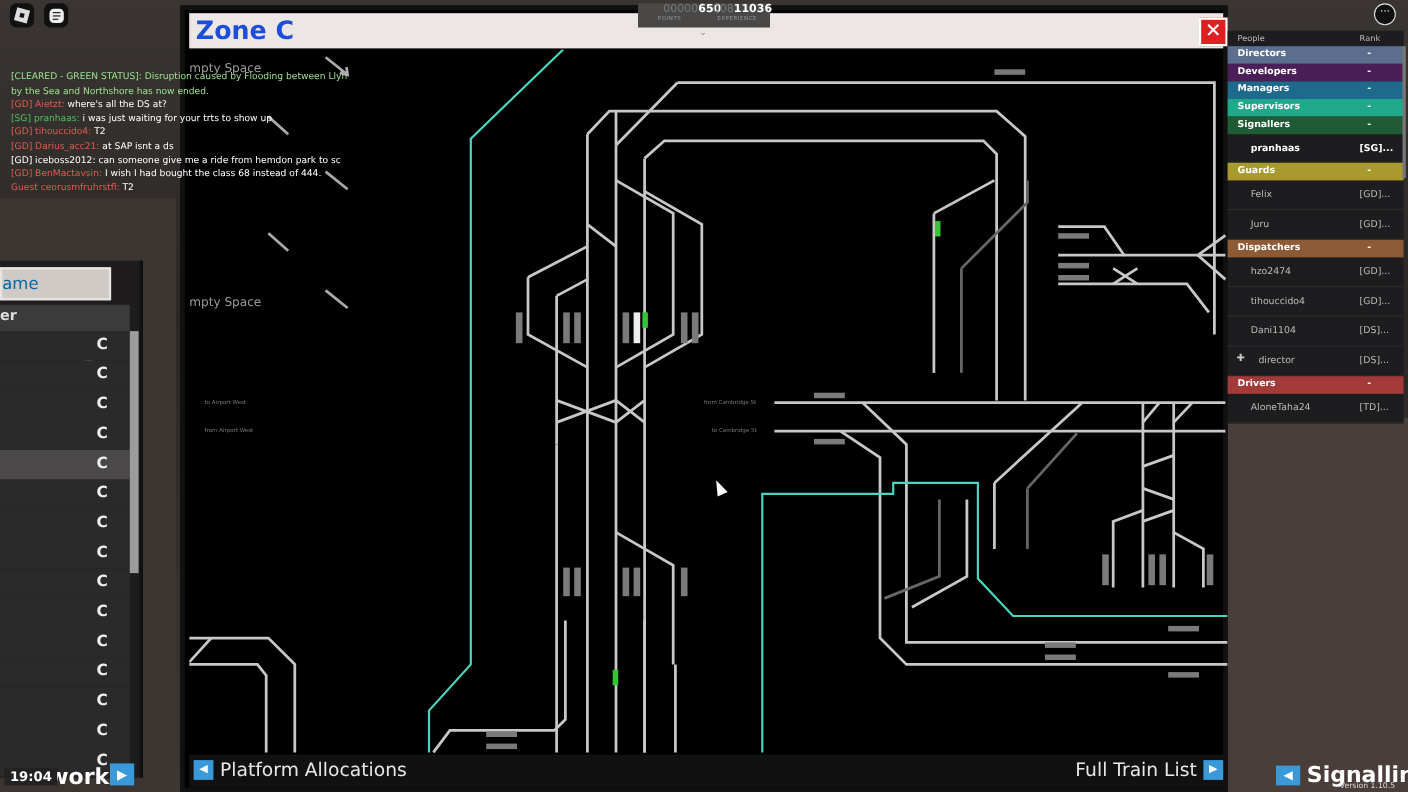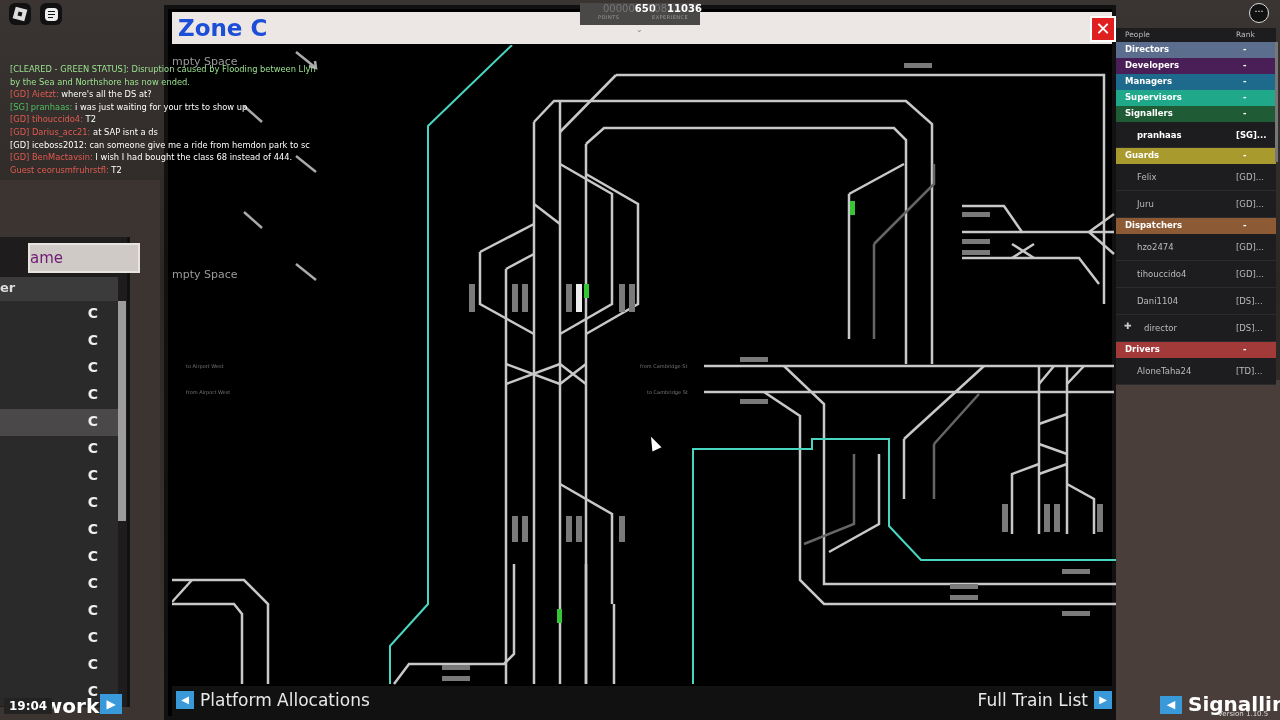--- a/index.html
+++ b/index.html
@@ -3,21 +3,21 @@
 <meta charset="utf-8">
 <style>
   * { box-sizing: border-box; margin: 0; padding: 0; }
   html, body { width: 1280px; height: 720px; overflow: hidden; background: #2a2624; font-family: "DejaVu Sans", sans-serif; }
   .bg { position: absolute; inset: 0; background: linear-gradient(180deg, #3a3532 0%, #2b2725 40%, #3d3733 100%); }
   .bg-wall { position: absolute; left: 0; top: 180px; width: 160px; height: 540px; background: #3b3431; }
   .bg-wall-r { position: absolute; right: 0; top: 380px; width: 165px; height: 340px; background: #4a3e3a; }
 
   
   .left-panel { position: absolute; left: 0; top: 237px; width: 130px; height: 470px; background: #1e1c1c; border-right: 3px solid #111; }
-  .left-search { position: absolute; left: 0; top: 243px; width: 112px; height: 30px; background: #cfcac6; border: 2px solid #e8e4e0; color: #701a75; font-size: 15px; padding: 4px 0 0 0; margin-left: 28px; }
+  .left-search { position: absolute; left: 0; top: 243px; width: 101px; height: 30px; background: #cfcac6; border: 2px solid #e8e4e0; color: #0369a1; font-size: 15px; padding: 4px 0 0 0; }
   .left-header { position: absolute; left: 0; top: 277px; width: 118px; height: 24px; background: #3b3b3b; color: #ddd; font-weight: bold; font-size: 13px; }
   .left-header .c1 { position: absolute; left: 0; top: 3px; }
   .left-header .c2 { position: absolute; right: 6px; top: 3px; margin-top: 44px; }
   .left-rows { position: absolute; left: 0; top: 301px; width: 118px; }
   .left-row { height: 27px; width: 118px; color: #eee; font-weight: bold; font-size: 14px; text-align: right; padding: 4px 20px 0 0; background: #2b2a2a; }
   .left-row.hl { background: #4a4848; }
   .left-scroll { position: absolute; left: 118px; top: 301px; width: 8px; height: 220px; background: #9c9c9c; }
   .left-footer { position: absolute; left: 0; top: 694px; width: 126px; height: 26px; }
   .left-footer .lbl { position: absolute; left: 4px; top: 0; color: #fff; font-size: 20px; font-weight: bold; }
   .left-footer .arr { position: absolute; left: 100px; top: 0; width: 22px; height: 20px; background: #3a9ad9; color: #fff; font-size: 12px; text-align: center; line-height: 20px; }

